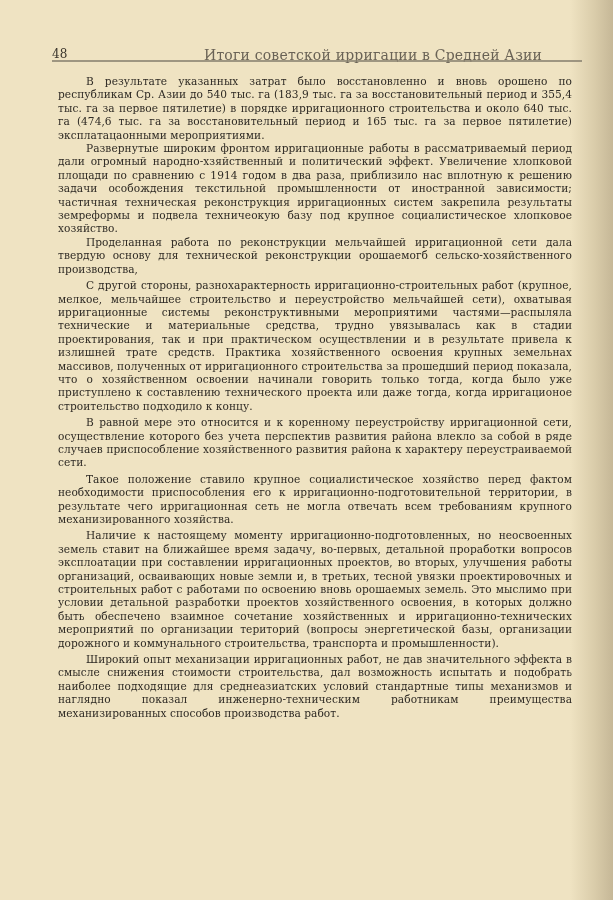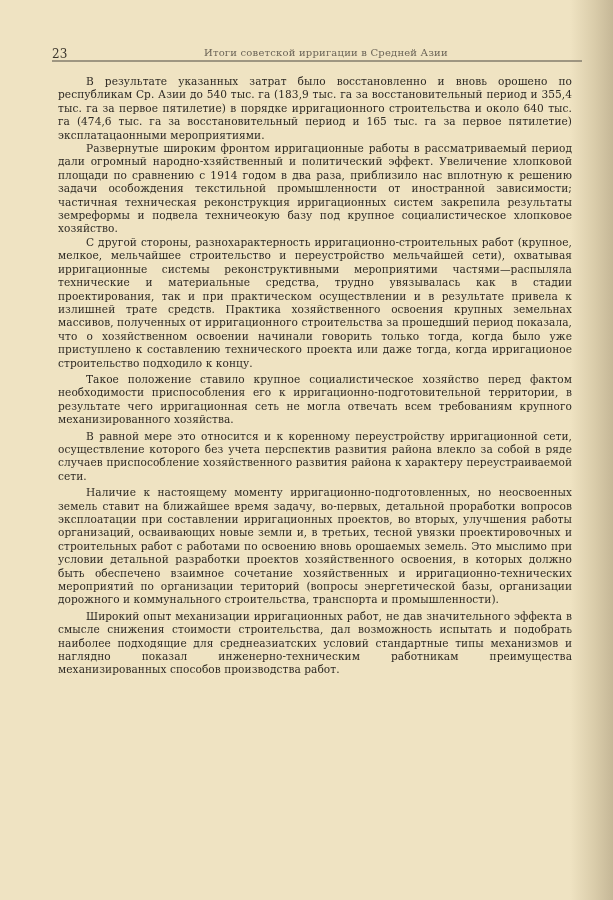--- a/index.html
+++ b/index.html
@@ -18,21 +18,21 @@
   }
   .header {
     position: absolute; left: 52px; top: 40px; width: 530px; height: 22px;
   }
   .page-num {
     position: absolute; left: 0; top: 7px;
     font-size: 12px; color: #3a352c;
   }
   .running-title {
     position: absolute; left: 152px; top: 7px;
-    font-size: 10px; color: #6a6356; letter-spacing: 0.2px;
+    font-size: 14px; color: #6a6356; letter-spacing: 0.2px;
   }
   .rule {
     position: absolute; left: 52px; top: 60px; width: 530px; height: 2px;
     background: #8a8270; opacity: 0.8;
   }
   .body-text {
     position: absolute; left: 58px; top: 75px; width: 522px;
     font-size: 10.6px; line-height: 13.4px;
     text-align: justify;
     letter-spacing: 0.05px;
@@ -41,27 +41,28 @@
     margin: 0 8px 3px 0;
     text-indent: 28px;
   }
   .body-text p.tight { margin-bottom: 0; }
 </style>
 </head>
 <body>
 
 <div class="page">
   <div class="header">
-    <span class="page-num">23</span>
+    <span class="page-num">48</span>
     <span class="running-title">Итоги советской ирригации в Средней Азии</span>
   </div>
   <div class="rule"></div>
 
   <div class="body-text">
     <p class="tight">В результате указанных затрат было восстановленно и вновь орошено по республикам Ср. Азии до 540 тыс. га (183,9 тыс. га за восстановительный период и 355,4 тыс. га за первое пятилетие) в порядке ирригационного строительства и около 640 тыс. га (474,6 тыс. га за восстановительный период и 165 тыс. га за первое пятилетие) эксплатацаонными мероприятиями.</p>
     <p class="tight">Развернутые широким фронтом ирригационные работы в рассматриваемый период дали огромный народно-хзяйственный и политический эффект. Увеличение хлопковой площади по сравнению с 1914 годом в два раза, приблизило нас вплотную к решению задачи особождения текстильной промышленности от иностранной зависимости; частичная техническая реконструкция ирригационных систем закрепила результаты земреформы и подвела техничеокую базу под крупное социалистическое хлопковое хозяйство.</p>
+    <p>Проделанная работа по реконструкции мельчайшей ирригационной сети дала твердую основу для технической реконструкции орошаемогб сельско-хозяйственного производства,</p>
     <p>С другой стороны, разнохарактерность ирригационно-строительных работ (крупное, мелкое, мельчайшее строительство и переустройство мельчайшей сети), охватывая ирригационные системы реконструктивными мероприятими частями—распыляла технические и материальные средства, трудно увязывалась как в стадии проектирования, так и при практическом осуществлении и в результате привела к излишней трате средств. Практика хозяйственного освоения крупных земельнах массивов, полученных от ирригационного строительства за прошедший период показала, что о хозяйственном освоении начинали говорить только тогда, когда было уже приступлено к составлению технического проекта или даже тогда, когда ирригационое строительство подходило к концу.</p>
+    <p>В равной мере это относится и к коренному переустройству ирригационной сети, осуществление которого без учета перспектив развития района влекло за собой в ряде случаев приспособление хозяйственного развития района к характеру переустраиваемой сети.</p>
     <p>Такое положение ставило крупное социалистическое хозяйство перед фактом необходимости приспособления его к ирригационно-подготовительной территории, в результате чего ирригационная сеть не могла отвечать всем требованиям крупного механизированного хозяйства.</p>
-    <p>В равной мере это относится и к коренному переустройству ирригационной сети, осуществление которого без учета перспектив развития района влекло за собой в ряде случаев приспособление хозяйственного развития района к характеру переустраиваемой сети.</p>
     <p>Наличие к настоящему моменту ирригационно-подготовленных, но неосвоенных земель ставит на ближайшее время задачу, во-первых, детальной проработки вопросов эксплоатации при составлении ирригационных проектов, во вторых, улучшения работы организаций, осваивающих новые земли и, в третьих, тесной увязки проектировочных и строительных работ с работами по освоению вновь орошаемых земель. Это мыслимо при условии детальной разработки проектов хозяйственного освоения, в которых должно быть обеспечено взаимное сочетание хозяйственных и ирригационно-технических мероприятий по организации територий (вопросы энергетической базы, организации дорожного и коммунального строительства, транспорта и промышленности).</p>
     <p>Широкий опыт механизации ирригационных работ, не дав значительного эффекта в смысле снижения стоимости строительства, дал возможность испытать и подобрать наиболее подходящие для среднеазиатских условий стандартные типы механизмов и наглядно показал инженерно-техническим работникам преимущества механизированных способов производства работ.</p>
   </div>
 </div>
 
 </body></html>

